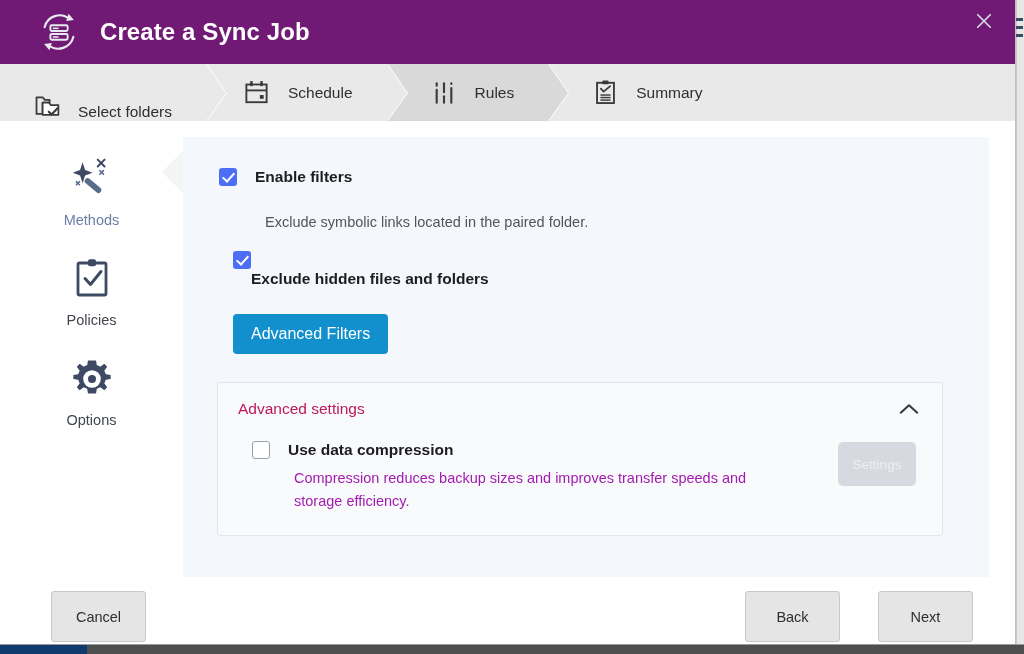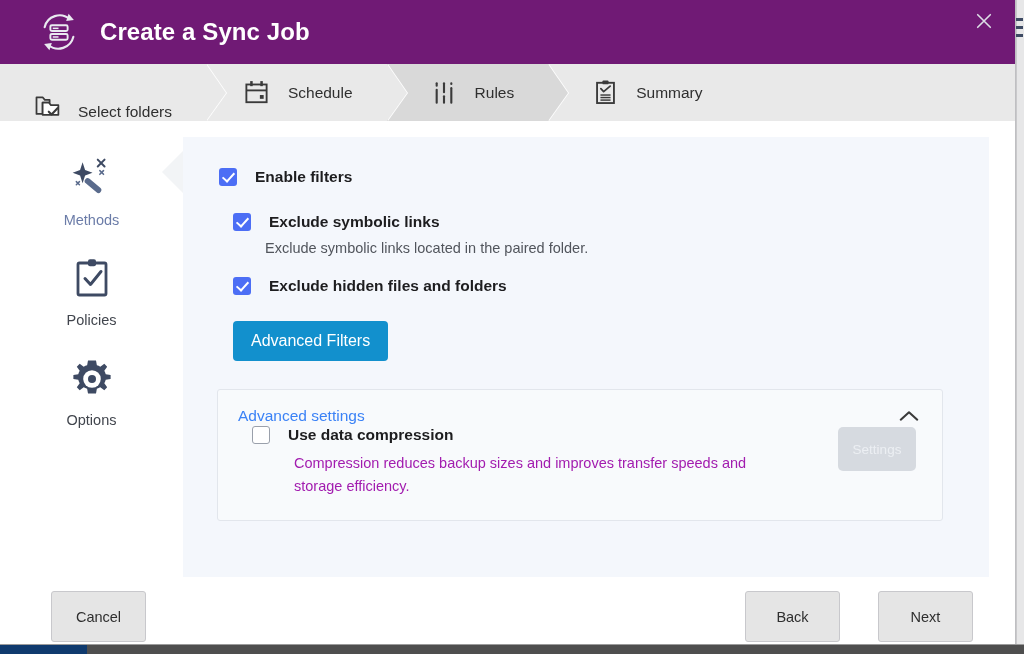--- a/index.html
+++ b/index.html
@@ -272,25 +272,25 @@
     position: relative;
   }
   .adv-head {
     display: flex;
     align-items: center;
     justify-content: space-between;
     cursor: pointer;
   }
   .adv-title {
     font-size: 15.5px;
-    color: #3b82f6;
+    color: #be185d;
   }
   .chev { width: 22px; height: 14px; flex: none; }
 
-  .adv-body { display: flex; }
+  .adv-body { display: flex; margin-top: 22px; }
   .adv-left { flex: 1; padding-left: 14px; }
   .adv-desc {
     margin-top: 8px;
     margin-left: 42px;
     font-size: 14.5px;
     color: #a21caf;
     line-height: 23px;
     max-width: 470px;
   }
   .btn-disabled {
@@ -483,27 +483,23 @@
 
     <div id="panel">
       <div class="notch"></div>
       <div class="panel-inner">
 
         <div class="cbrow row-enable">
           <span class="cbox on"></span>
           <span class="cb-label">Enable filters</span>
         </div>
 
-        <div class="cbrow row-indent">
-          <span class="cbox on"></span>
-          <span class="cb-label">Exclude symbolic links</span>
-        </div>
         <div class="cb-sub sub-indent">Exclude symbolic links located in the paired folder.</div>
 
-        <div class="cbrow row-indent" style="margin-top:18px;">
+        <div class="cbrow row-indent" style="margin-top:18px;flex-direction:column;">
           <span class="cbox on"></span>
           <span class="cb-label">Exclude hidden files and folders</span>
         </div>
 
         <button class="btn-primary">Advanced Filters</button>
 
         <div class="adv-card">
           <div class="adv-head">
             <span class="adv-title">Advanced settings</span>
             <span class="chev">

